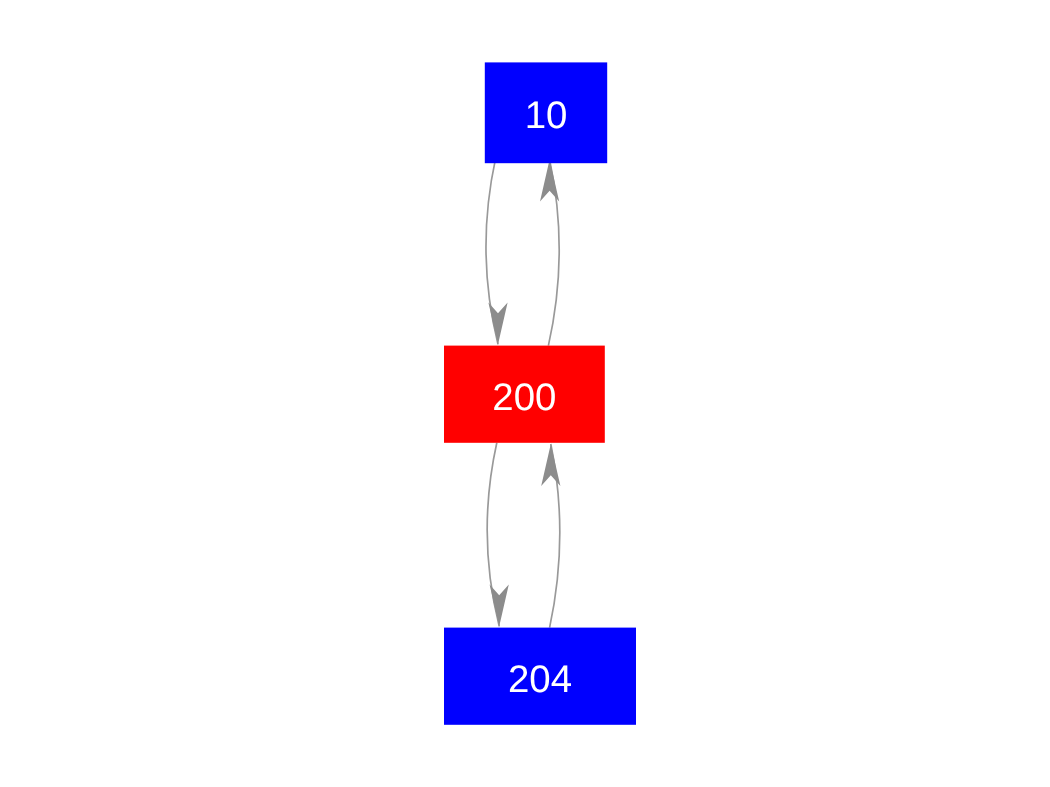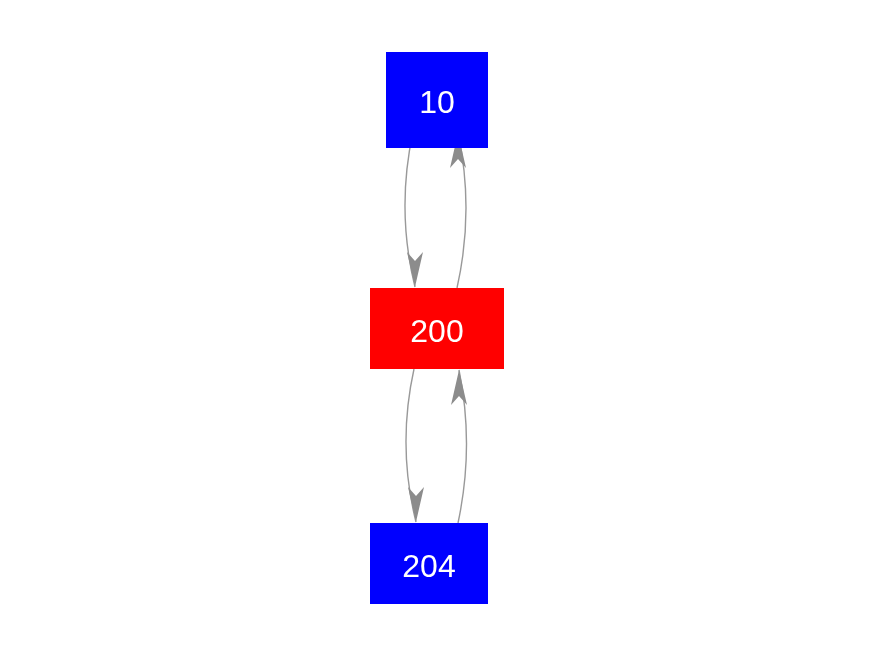--- a/index.html
+++ b/index.html
@@ -31,23 +31,23 @@
     display: flex;
     align-items: center;
     justify-content: center;
     box-sizing: border-box;
     padding-top: 4px;
     font-size: 32px;
     line-height: 1;
     cursor: default;
     user-select: none;
   }
-  .node-10  { left: 386px; top: 52px;  width: 102px; height: 96px; }
+  .node-10  { left: 404px; top: 52px;  width: 102px; height: 84px; }
   .node-140 { left: 370px; top: 288px; width: 134px; height: 81px; }
-  .node-204 { left: 370px; top: 523px; width: 118px; height: 81px; }
+  .node-204 { left: 370px; top: 523px; width: 160px; height: 81px; }
 </style>
 </head>
 <body style="background: rgb(255, 255, 255);">
 
 <div class="canvas">
 
   <svg class="edges-layer" viewBox="0 0 875 656" xmlns="http://www.w3.org/2000/svg">
 
     <g>
       <path class="edge-path" d="M 413 132 Q 396 210 415 287" stroke="#999999"></path>

